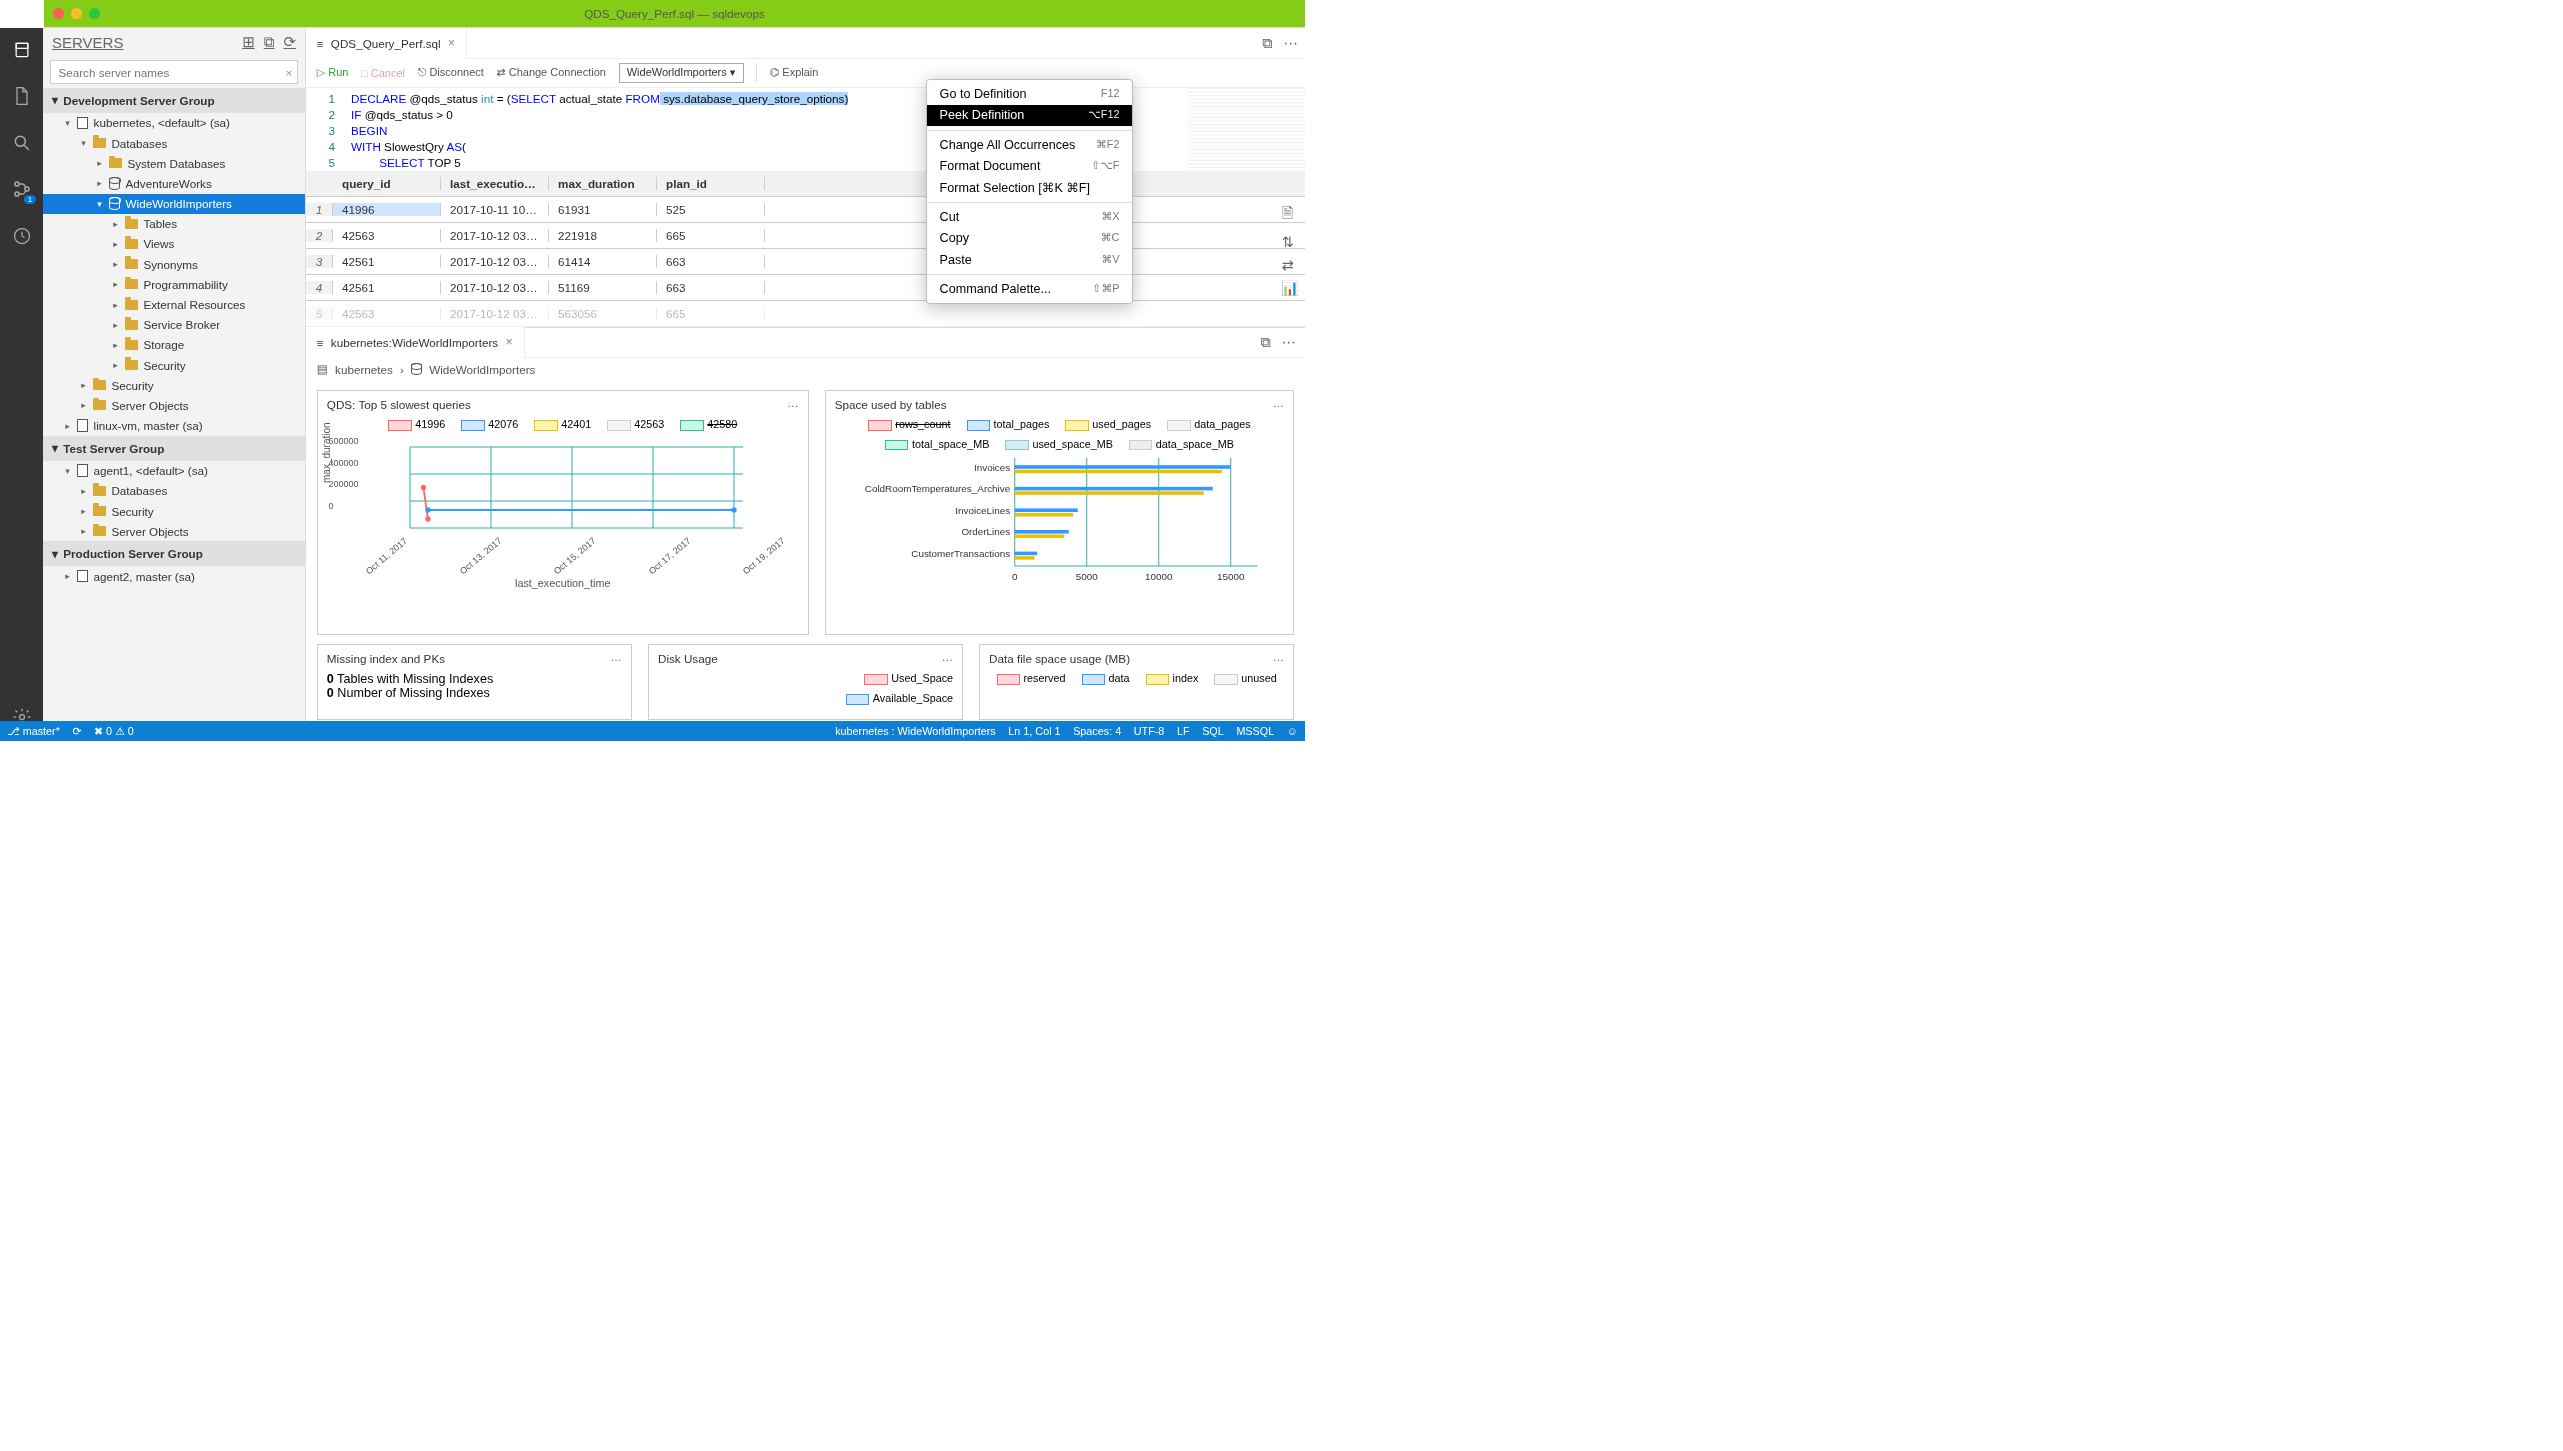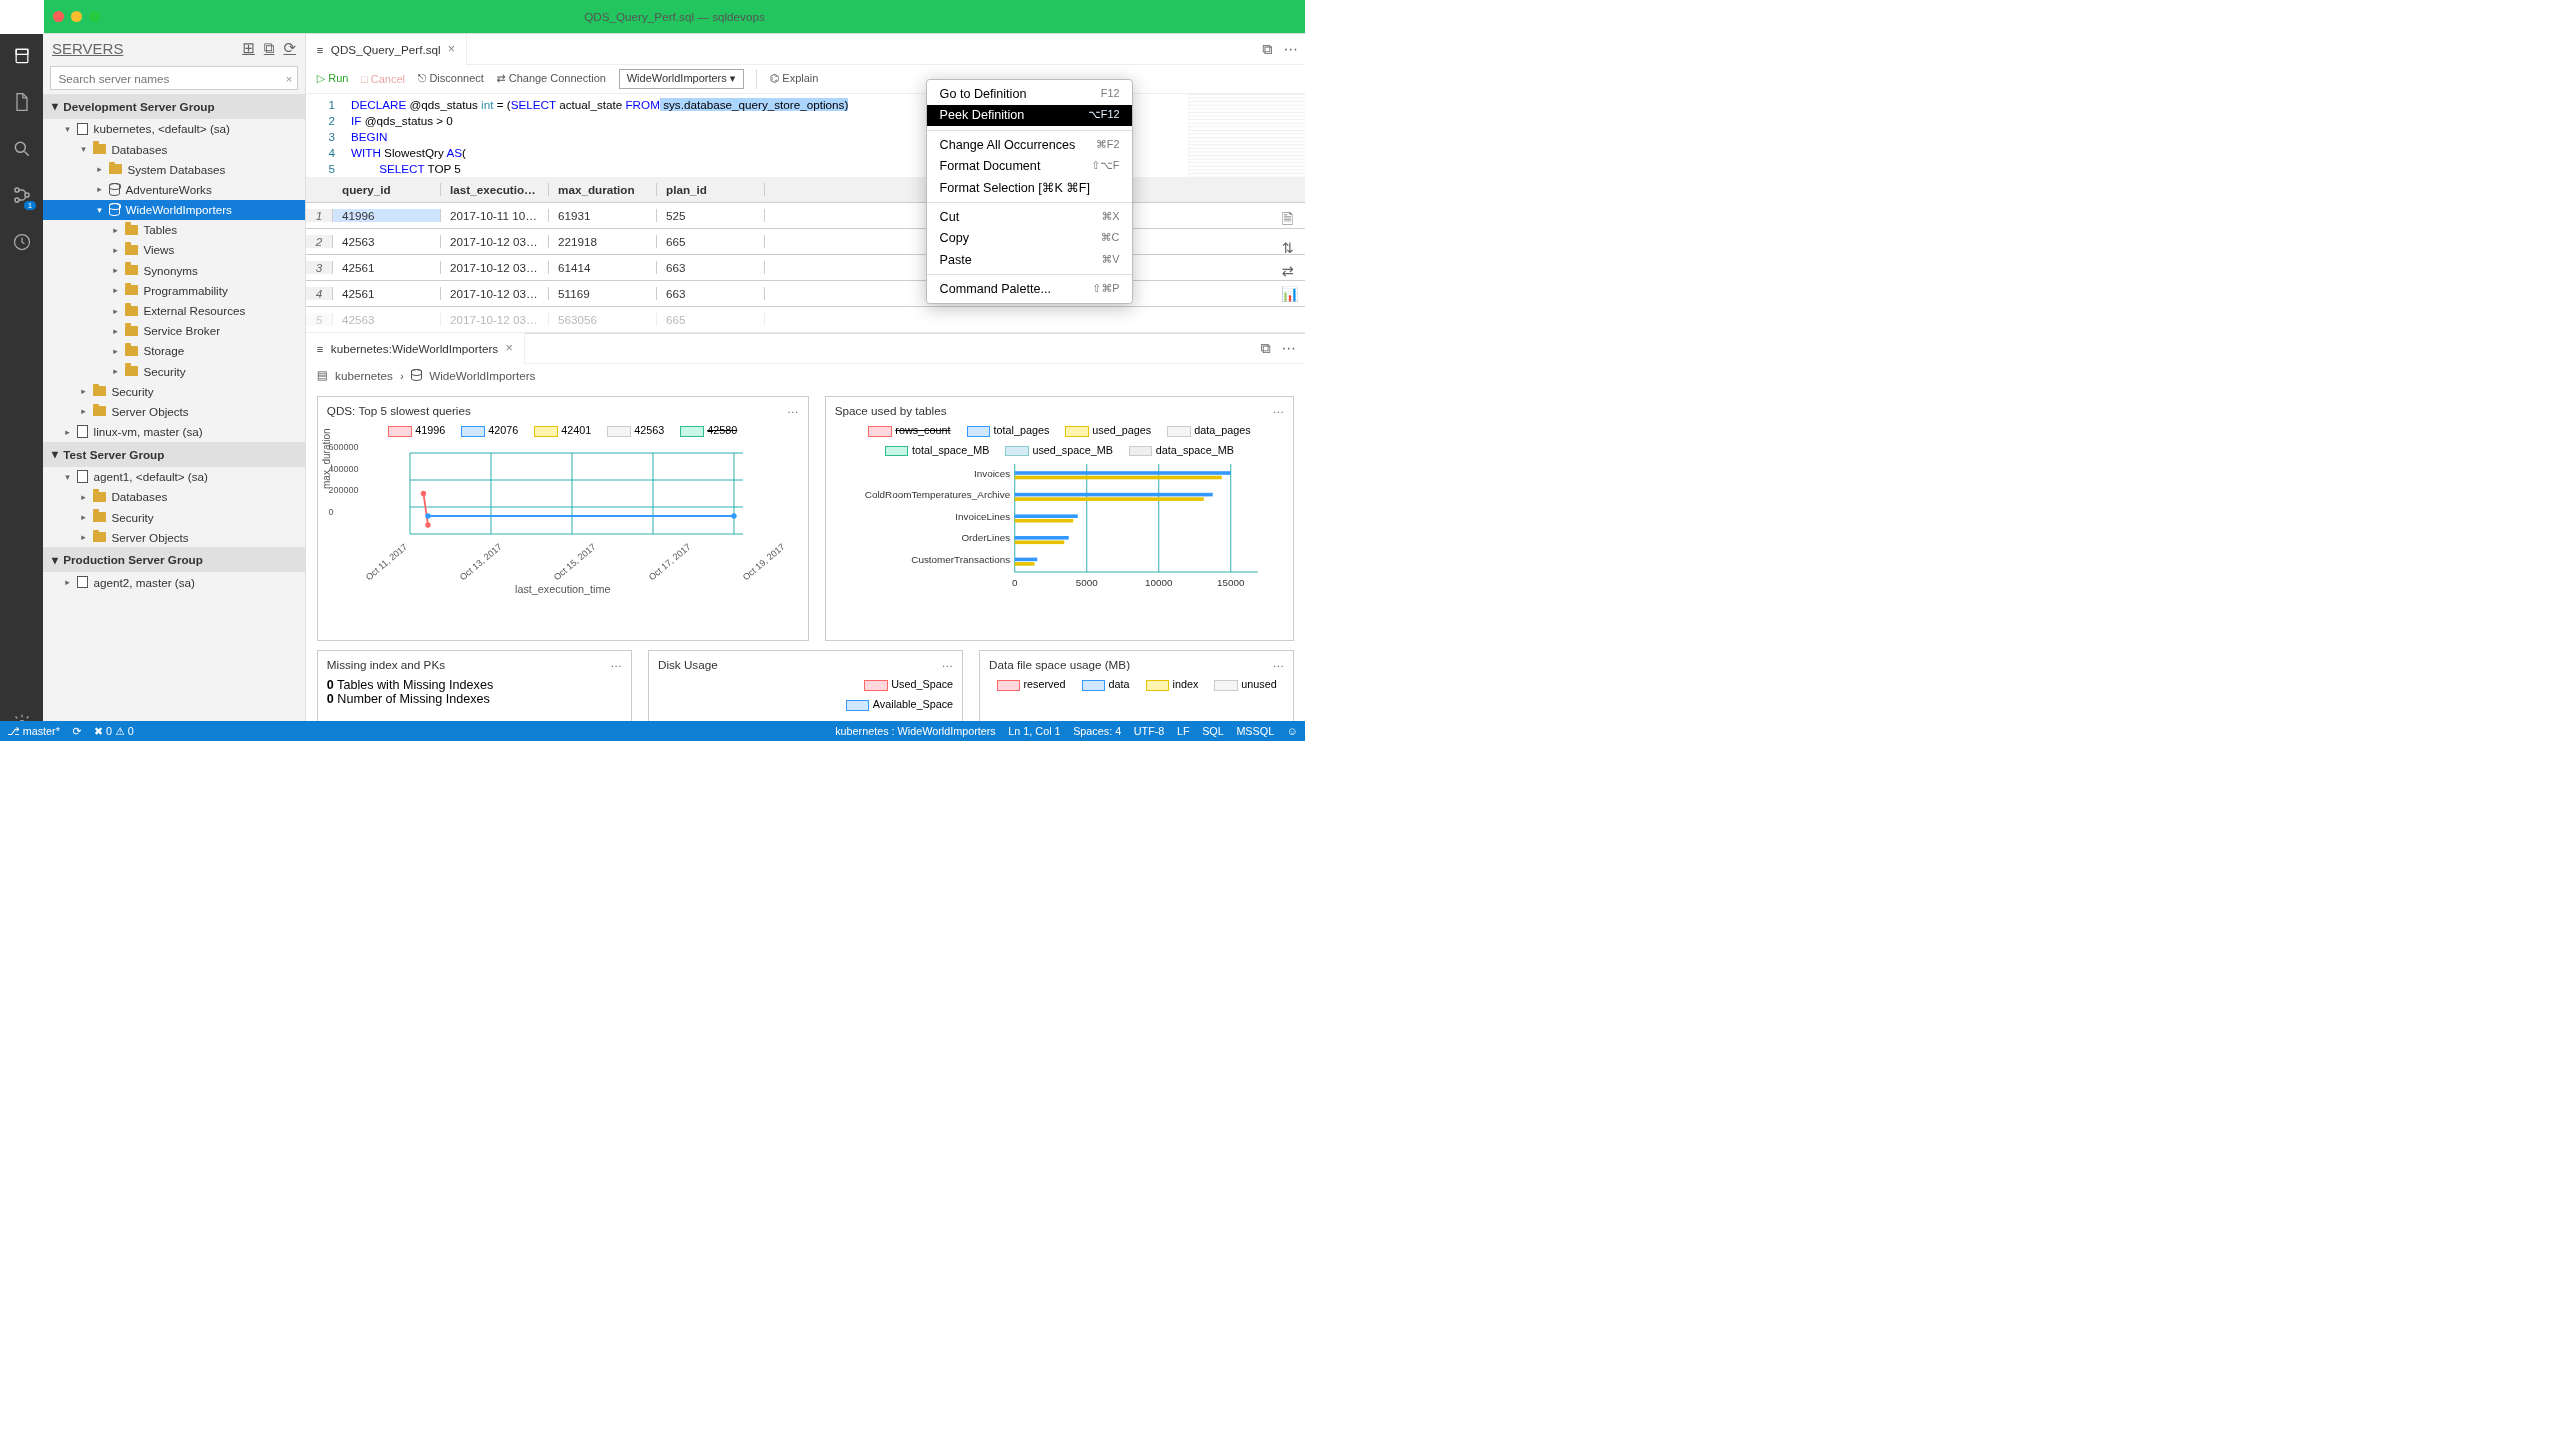--- a/index.html
+++ b/index.html
@@ -1,19 +1,19 @@
 <!DOCTYPE html>
 <html style="font-size:14.4px"><head>
 <meta charset="utf-8">
 <style>
 * { margin:0; padding:0; box-sizing:border-box; font-family:-apple-system,"Segoe UI",sans-serif; }
 body { width:1305px; height:741px; background:#fff; overflow:hidden; position:relative; }
 
 
-.titlebar { height:34px; background:#22c55e; display:flex; align-items:center; position:relative; border-bottom:0.9px solid #ddd;margin-left:44px; }
+.titlebar { height:28px; background:#84cc16; display:flex; align-items:center; position:relative; border-bottom:0.9px solid #ddd;margin-left:44px; }
 .traffic-lights { display:flex; gap:7.2px; padding-left:9px; }
 .tl { width:10.8px; height:10.8px; border-radius:50%; }
 .tl.red{background:#ff5f56;} .tl.yellow{background:#ffbd2e;} .tl.green{background:#27c93f;}
 .title-text { position:absolute; left:0; right:0; text-align:center; font-size:11.7px; color:#555; }
 
 
 .shell { display:flex; height:calc(100% - 20px - 20px); }
 
 
 .activitybar { width:43px; background:#333; display:flex; flex-direction:column; align-items:center; padding-top:9px; gap:21.6px; }

